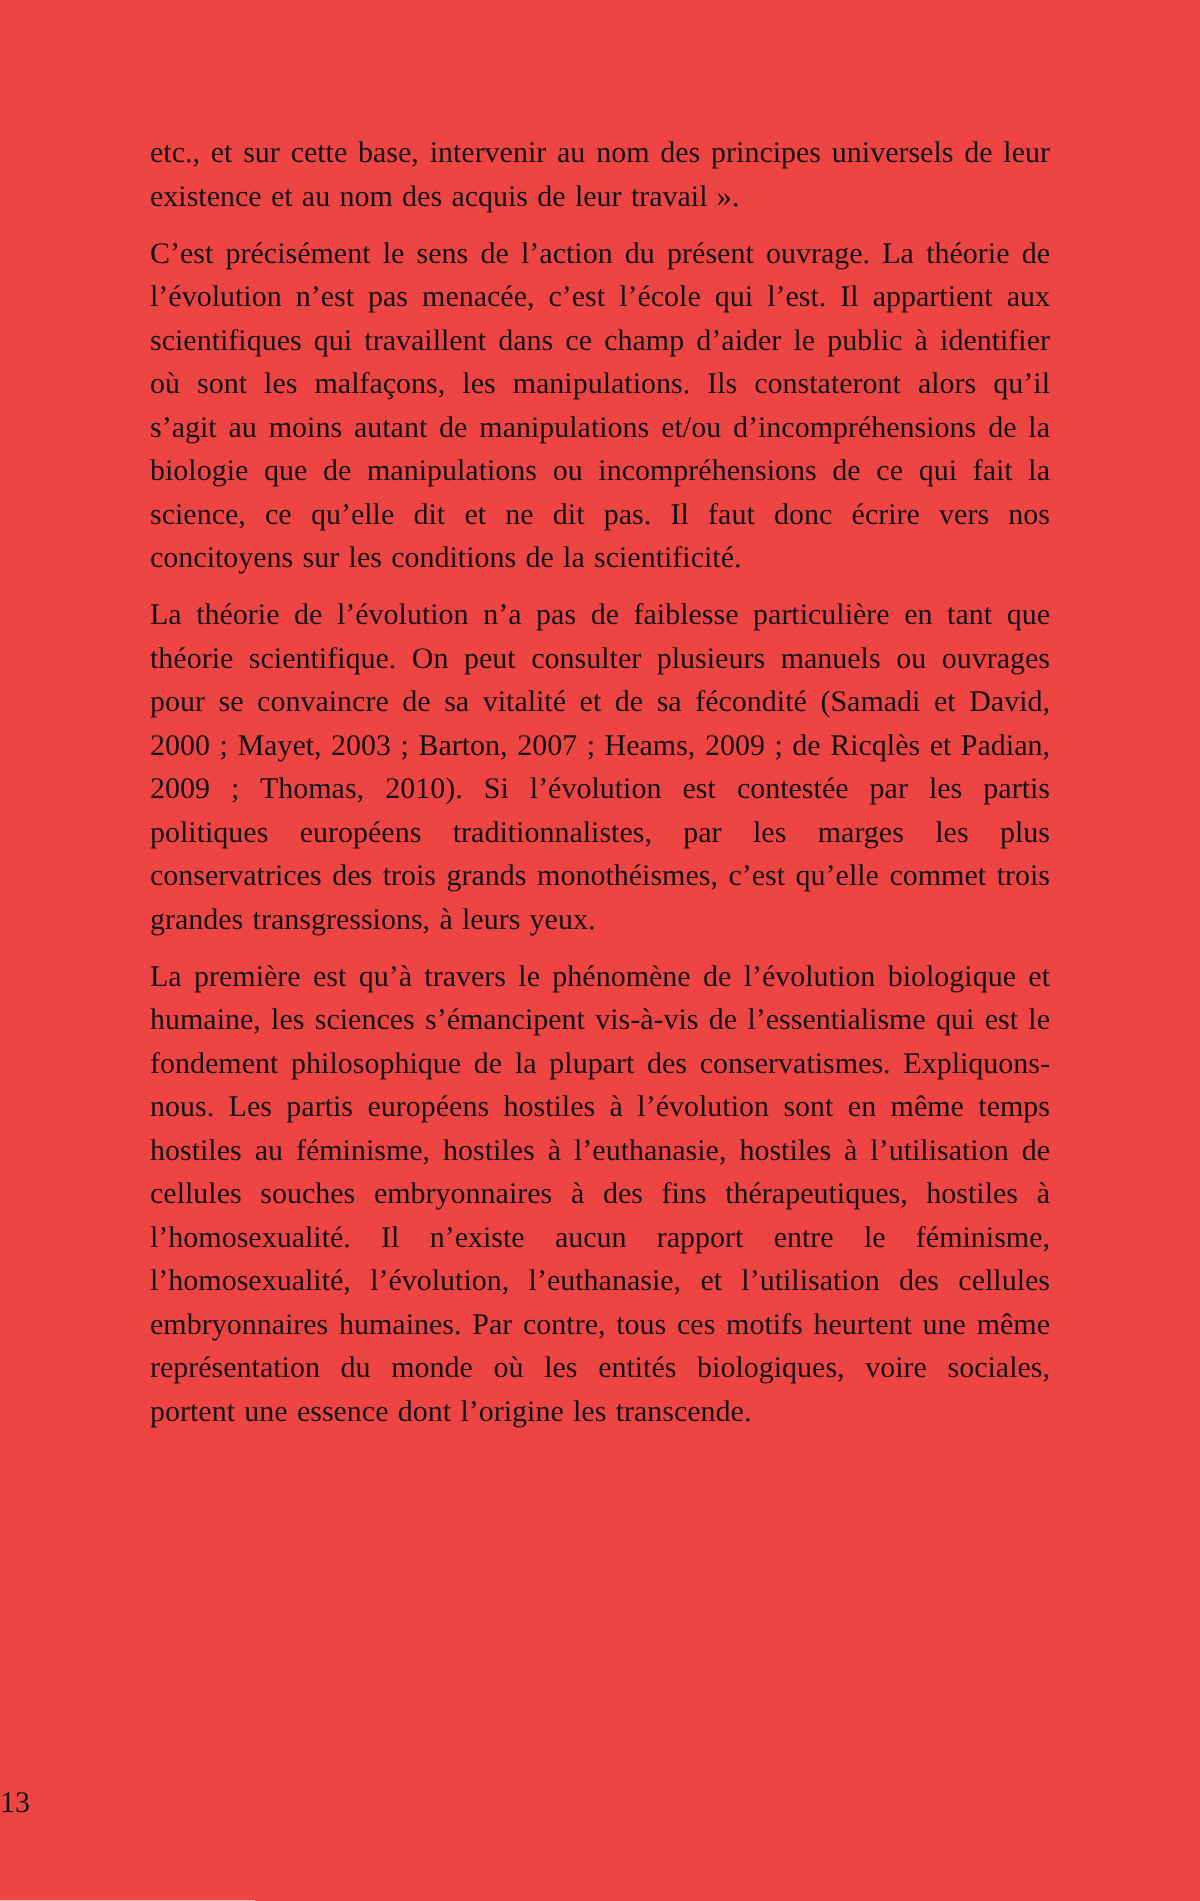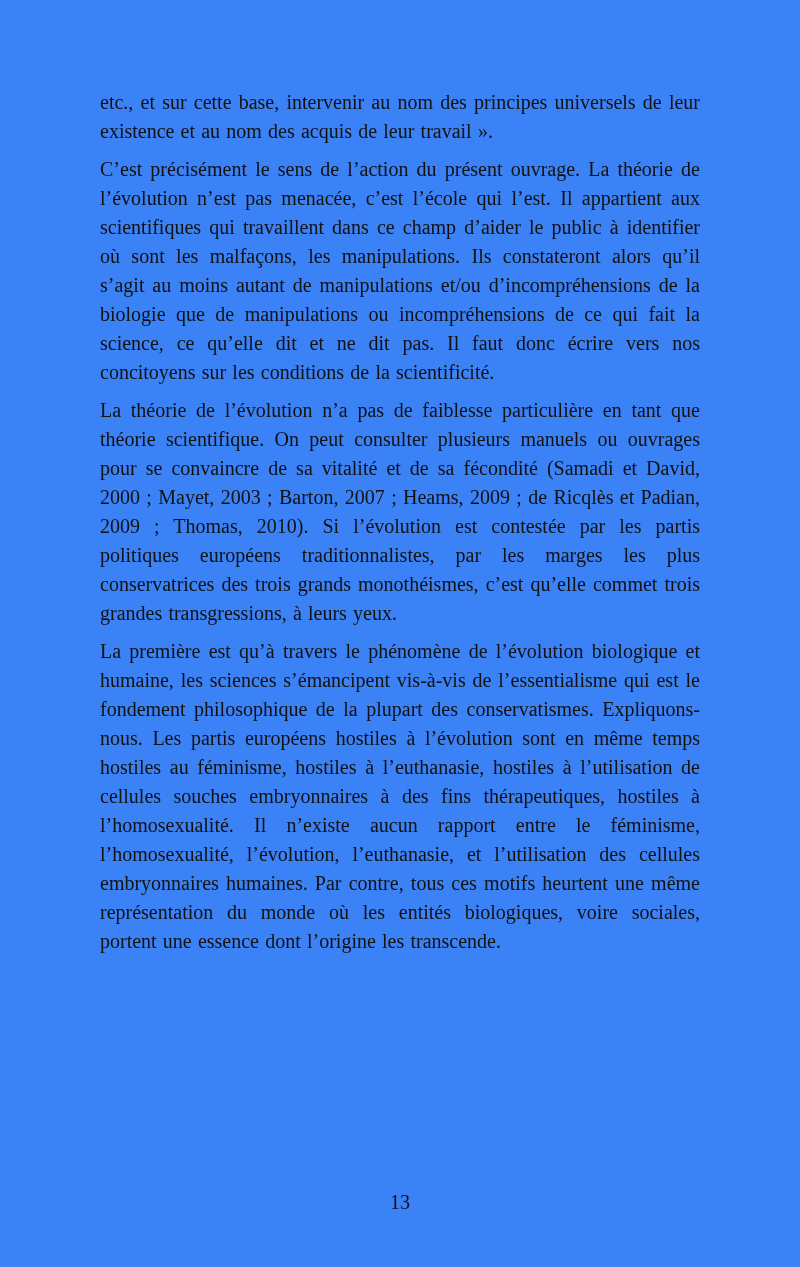--- a/index.html
+++ b/index.html
@@ -10,40 +10,40 @@
   body {
     width: 800px;
     height: 1267px;
     overflow: hidden;
   }
   .book-page {
     position: relative;
     width: 800px;
     height: 1267px;
     box-sizing: border-box;
-    background: #3b82f6;
+    background: #ef4444;
     padding: 88px 100px 0 100px;
     font-family: "Liberation Serif", "DejaVu Serif", serif;
     font-size: 20px;
     line-height: 29px;
     color: #121212;
     -webkit-font-smoothing: antialiased;
   }
   .para {
     margin: 0 0 9px 0;
     text-align: justify;
     text-justify: inter-word;
     word-spacing: 0.06em;
   }
   .page-number {
     position: absolute;
     left: 0;
     right: 0;
     bottom: 50px;
-    text-align: center;
+    text-align: left;
     font-size: 20px;
     color: #121212;
   }
 </style>
 </head>
 <body>
 
 <div class="book-page">
   <p class="para">etc., et sur cette base, intervenir au nom des principes universels de leur existence et au nom des acquis de leur travail ».</p>
   <p class="para">C’est précisément le sens de l’action du présent ouvrage. La théorie de l’évolution n’est pas menacée, c’est l’école qui l’est. Il appartient aux scientifiques qui travaillent dans ce champ d’aider le public à identifier où sont les malfaçons, les manipulations. Ils constateront alors qu’il s’agit au moins autant de manipulations et/ou d’incompréhensions de la biologie que de manipulations ou incompréhensions de ce qui fait la science, ce qu’elle dit et ne dit pas. Il faut donc écrire vers nos concitoyens sur les conditions de la scientificité.</p>

